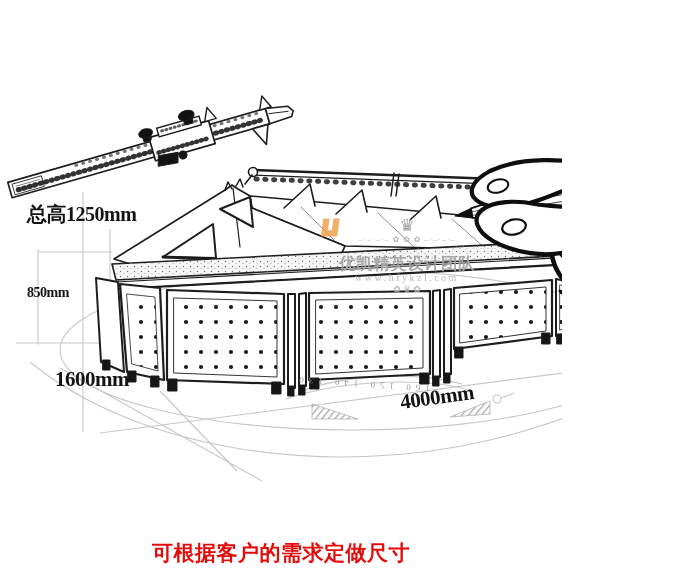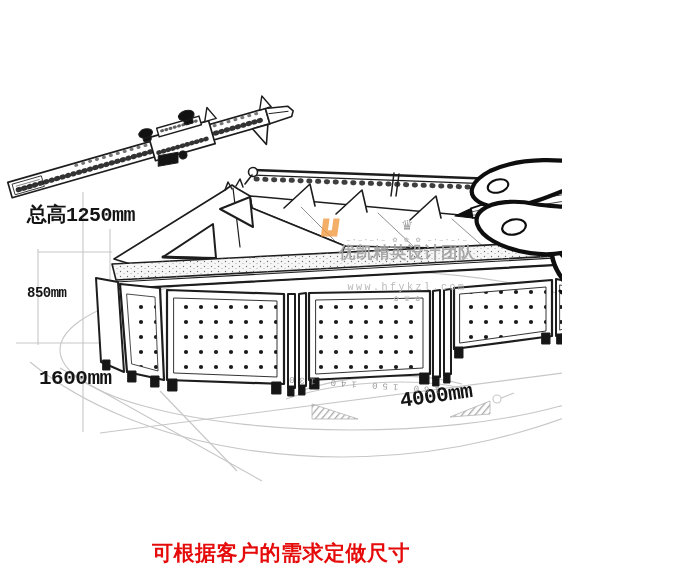--- a/index.html
+++ b/index.html
@@ -1,34 +1,34 @@
 <!DOCTYPE html>
 <html style="--ink: #1d1d1d; --guide: #c7c7c7; --watermark: #a5a5a5; --logo: #f0993e; --note: #e60b0b;"><head>
 <meta charset="utf-8">
 <style>
   html,body{margin:0;padding:0;background:#fff;}
   .stage{position:relative;width:562px;height:578px;background:#fff;overflow:hidden;
-         font-family:Liberation Mono, monospace;}
+         font-family:Liberation Serif, serif;}
   svg{position:absolute;left:0;top:0;}
   .dim{position:absolute;color:#141414;font-weight:bold;letter-spacing:-0.5px;white-space:nowrap;}
   .dim-total{left:27px;top:201px;font-size:20px;}
   .dim-850{left:27px;top:285px;font-size:14px;}
-  .dim-1600{left:39px;top:367px;font-size:21px;}
+  .dim-1600{left:55px;top:367px;font-size:21px;}
   .dim-4000{left:400px;top:385px;font-size:21px;transform:rotate(-8deg);}
   .protractor-numbers{position:absolute;left:272px;top:379px;width:180px;text-align:center;
     font-size:9px;color:#9c9c9c;letter-spacing:5px;transform:rotate(184deg);white-space:nowrap;}
   .watermark{position:absolute;left:318px;top:217px;width:178px;display:flex;flex-direction:column;
     align-items:center;color:var(--watermark,#a5a5a5);opacity:.92;line-height:1.05;}
   .wm-crown{font-size:17px;color:#9a9a9a;}
   .wm-orn{font-size:8px;letter-spacing:1px;white-space:nowrap;margin-top:1px;color:#b0b0b0;}
-  .wm-brandrow{display:flex;align-items:center;margin-top:1px;}
+  .wm-brandrow{display:flex;align-items:center;margin-top:11px;}
   .wm-logo{width:22px;height:21px;margin-right:2px;flex:none;}
   .wm-logo path{fill:var(--logo,#f0993e);opacity:.85;}
   .wm-brand{font-size:16.5px;font-weight:bold;color:#a3a3a3;letter-spacing:.5px;white-space:nowrap;}
-  .wm-url{font-size:10px;letter-spacing:2.5px;color:#b2b2b2;margin-top:20px;white-space:nowrap;}
+  .wm-url{font-size:10px;letter-spacing:2.5px;color:#b2b2b2;margin-top:0;white-space:nowrap;}
   .wm-orn2{font-size:9px;margin-top:2px;color:#b5b5b5;}
   .footer-note{position:absolute;left:0;top:539px;width:100%;text-align:center;
     font-size:21px;font-weight:bold;color:var(--note,#e60b0b);letter-spacing:.5px;}
 </style>
 </head>
 <body>
 
 <div class="stage">
 
 <svg width="680" height="578" viewBox="0 0 680 578">

